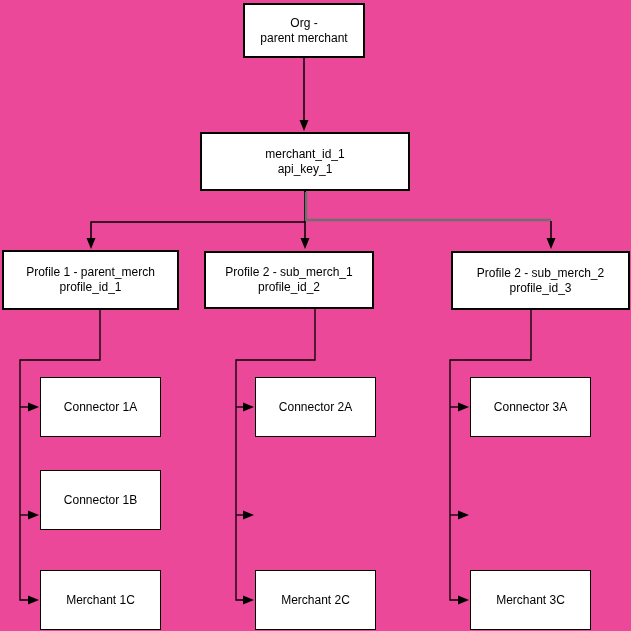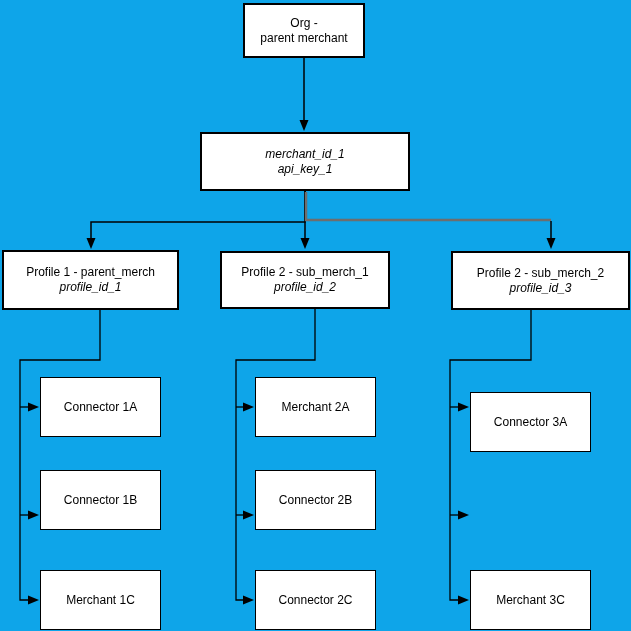--- a/index.html
+++ b/index.html
@@ -1,20 +1,20 @@
 <!DOCTYPE html>
 <html><head>
 <meta charset="utf-8">
 <style>
   html,body{margin:0;padding:0;}
   body{font-family:"Liberation Sans","DejaVu Sans",sans-serif;}
   .canvas{
     position:relative;
     width:631px;height:631px;
-    background:#0ea5e9;
+    background:#ec4899;
     overflow:hidden;
   }
   .edges{
     position:absolute;left:0;top:0;width:631px;height:631px;
     pointer-events:none;
   }
   .node{
     position:absolute;
     box-sizing:border-box;
     background:#ffffff;
@@ -23,21 +23,21 @@
     flex-direction:column;
     align-items:center;
     justify-content:center;
     text-align:center;
     font-size:12px;
     line-height:15px;
     color:#000000;
   }
   .node.thin{border-width:1px;}
   .nl{white-space:nowrap;}
-  .it{font-style:italic;}
+  .it{}
 </style>
 </head>
 <body>
 
 <div class="canvas">
 
   <svg class="edges" width="631" height="631" viewBox="0 0 631 631" fill="none" xmlns="http://www.w3.org/2000/svg">
 
     <g stroke="#000000" stroke-width="1.5">
       <path d="M304 58 V120"></path>
@@ -96,50 +96,47 @@
   <div class="node" style="left:200px;top:132px;width:210px;height:59px">
     <div class="nl it">merchant_id_1</div>
     <div class="nl it">api_key_1</div>
   </div>
 
   <div class="node" style="left:2px;top:250px;width:177px;height:60px">
     <div class="nl">Profile 1 - parent_merch</div>
     <div class="nl it">profile_id_1</div>
   </div>
 
-  <div class="node" style="left:220px;top:251px;width:170px;height:58px">
+  <div class="node" style="left:204px;top:251px;width:170px;height:58px">
     <div class="nl">Profile 2 - sub_merch_1</div>
     <div class="nl it">profile_id_2</div>
   </div>
 
   <div class="node" style="left:451px;top:251px;width:179px;height:59px">
     <div class="nl">Profile 2 - sub_merch_2</div>
     <div class="nl it">profile_id_3</div>
   </div>
 
   <div class="node thin" style="left:40px;top:377px;width:121px;height:60px">
     <div class="nl">Connector 1A</div>
   </div>
   <div class="node thin" style="left:40px;top:470px;width:121px;height:60px">
     <div class="nl">Connector 1B</div>
   </div>
   <div class="node thin" style="left:40px;top:570px;width:121px;height:60px">
     <div class="nl">Merchant 1C</div>
   </div>
 
   <div class="node thin" style="left:255px;top:377px;width:121px;height:60px">
-    <div class="nl">Merchant 2A</div>
-  </div>
-  <div class="node thin" style="left:255px;top:470px;width:121px;height:60px">
-    <div class="nl">Connector 2B</div>
+    <div class="nl">Connector 2A</div>
   </div>
   <div class="node thin" style="left:255px;top:570px;width:121px;height:60px">
-    <div class="nl">Connector 2C</div>
+    <div class="nl">Merchant 2C</div>
   </div>
 
-  <div class="node thin" style="left:470px;top:392px;width:121px;height:60px">
+  <div class="node thin" style="left:470px;top:377px;width:121px;height:60px">
     <div class="nl">Connector 3A</div>
   </div>
   <div class="node thin" style="left:470px;top:570px;width:121px;height:60px">
     <div class="nl">Merchant 3C</div>
   </div>
 
 </div>
 
 </body></html>

